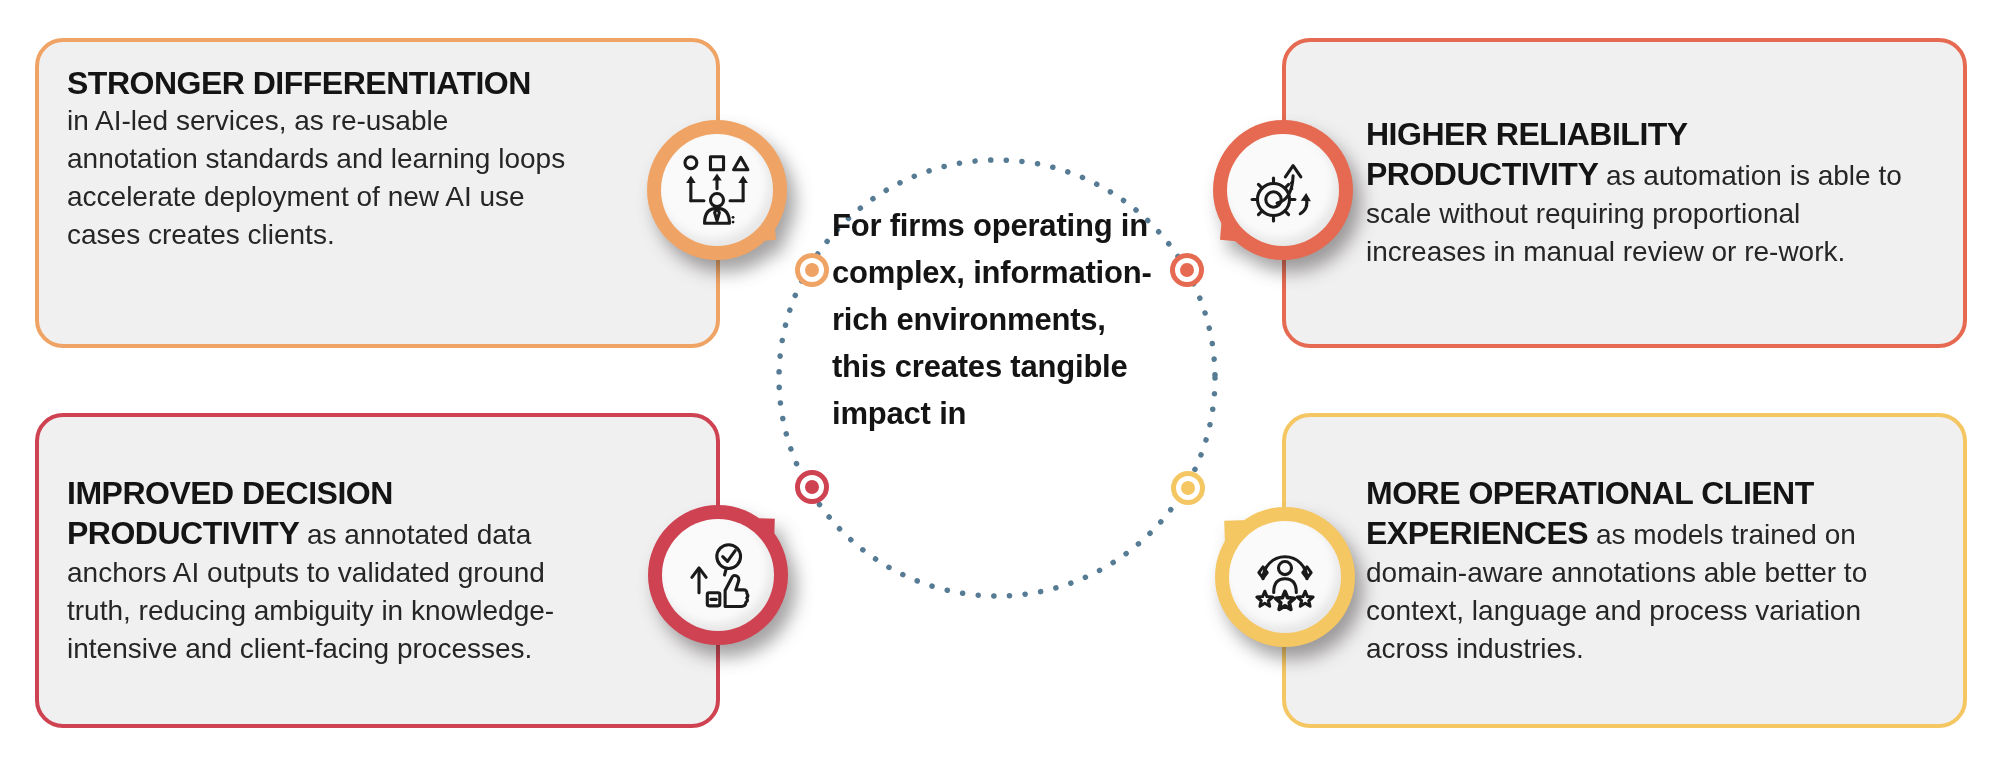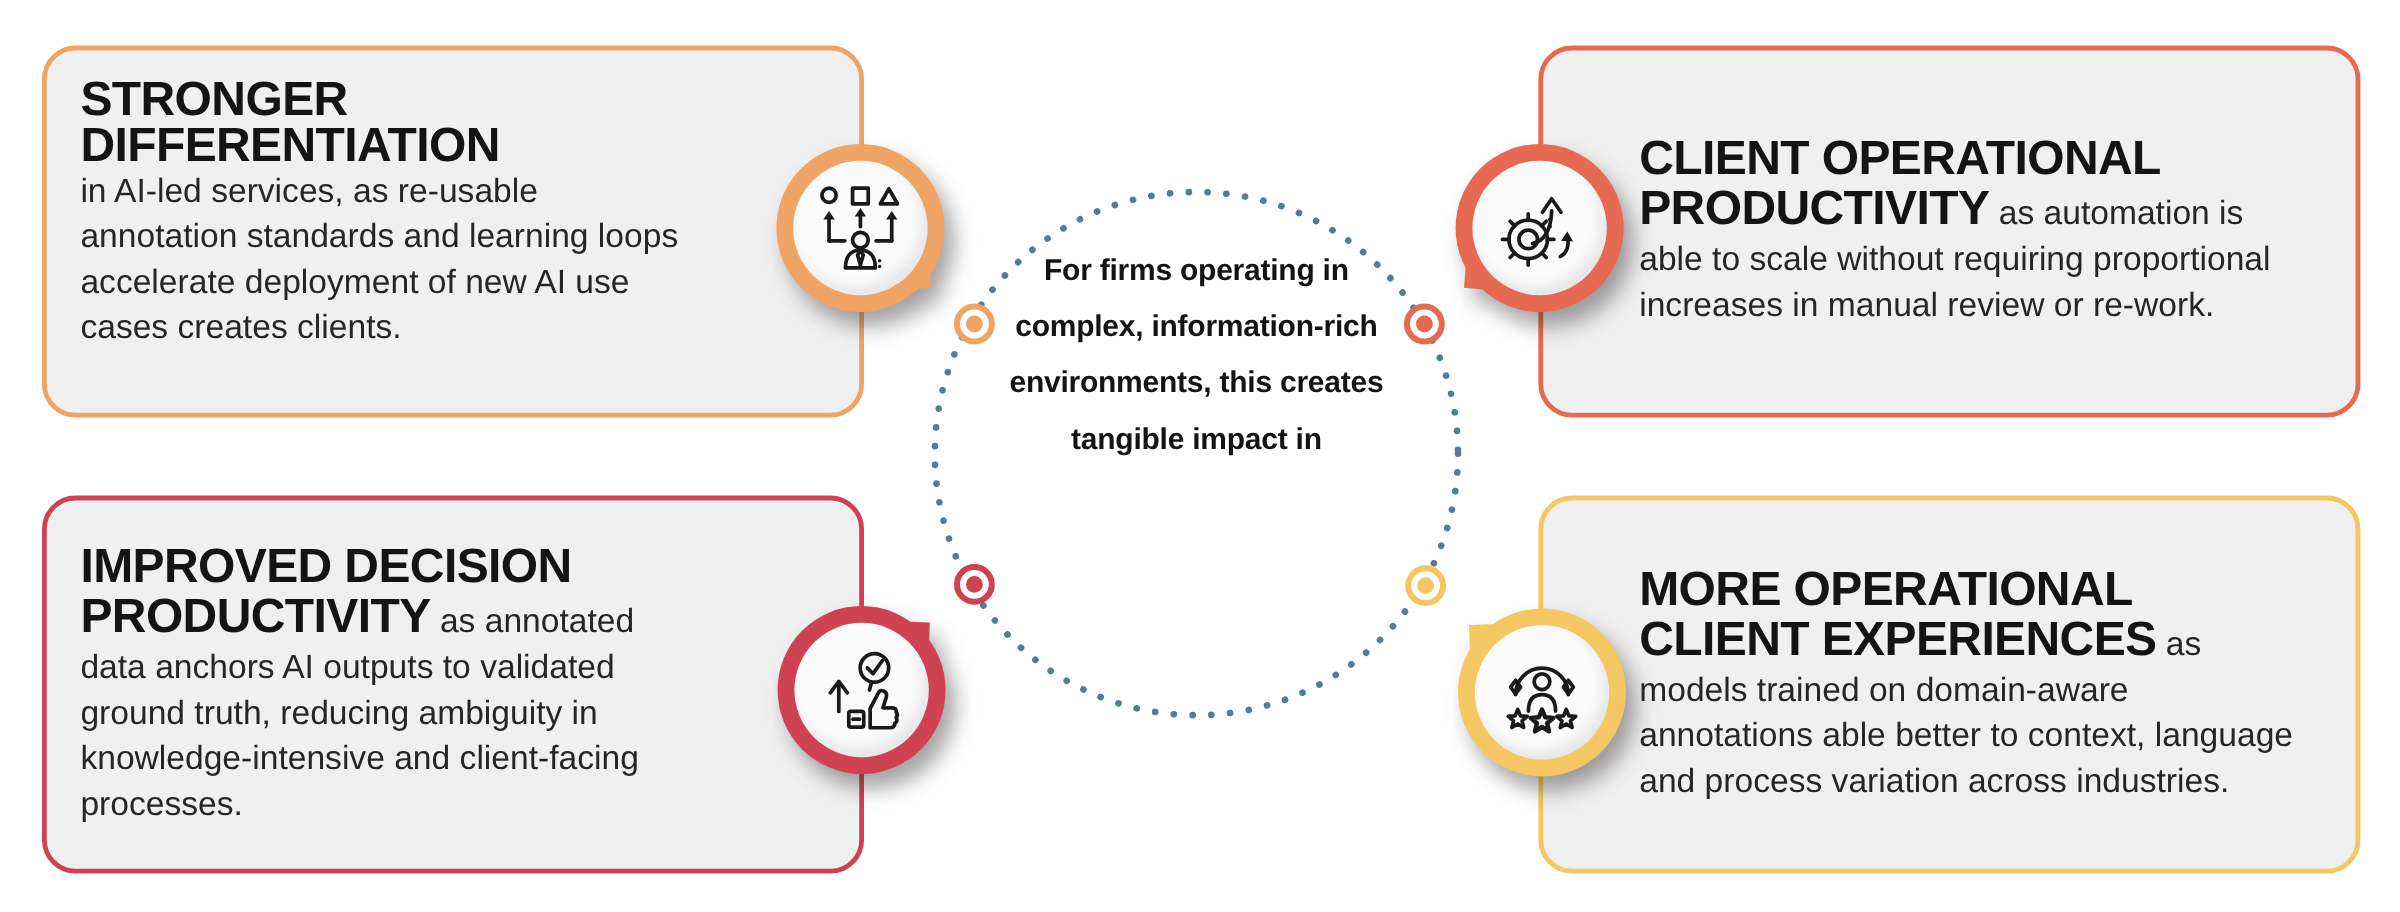--- a/index.html
+++ b/index.html
@@ -13,21 +13,21 @@
     border:4px solid var(--accent); border-radius:28px; box-sizing:border-box;
     display:flex; flex-direction:column; justify-content:center;
   }
   .card-tl { left:35px;  top:38px;  width:685px; height:310px; justify-content:flex-start; padding-top:22px; }
   .card-tr { left:1282px; top:38px;  width:685px; height:310px; }
   .card-bl { left:35px;  top:413px; width:685px; height:315px; }
   .card-br { left:1282px; top:413px; width:685px; height:315px; }
   .card-text { margin:0; font-size:28px; line-height:38px; color:var(--body-color,#262626); }
   .card-tl .card-text, .card-bl .card-text { padding:0 150px 0 28px; }
   .card-tr .card-text, .card-br .card-text { padding:0 45px 0 80px; }
-  .card-title { font-weight:700; font-size:40px; letter-spacing:-0.5px; color:var(--title-color,#141414); }
+  .card-title { font-weight:700; font-size:32px; letter-spacing:-0.5px; color:var(--title-color,#141414); }
   .card-title.block { display:block; }
   
   .badge { position:absolute; width:140px; height:140px; z-index:3;
            filter:drop-shadow(8px 12px 9px rgba(35,30,30,0.42)); }
   .badge-tl { left:647px;  top:120px; }
   .badge-tr { left:1213px; top:120px; }
   .badge-bl { left:648px;  top:505px; }
   .badge-br { left:1215px; top:507px; }
   .tail { position:absolute; width:48px; height:48px; background:var(--accent); }
   .tail-tl { left:79px; top:74px; transform:rotate(-5deg); }
@@ -50,21 +50,21 @@
                 margin:-7px 0 0 -7px; border-radius:50%; background:var(--accent); }
   .dot-tl { left:795px;  top:253px; }
   .dot-tr { left:1170px; top:253px; }
   .dot-bl { left:795px;  top:470px; }
   .dot-br { left:1171px; top:471px; }
   
   .dotted-circle { position:absolute; left:762px; top:143px; width:470px; height:470px; z-index:1; }
   .dotted-circle circle { fill:none; stroke:var(--dot-color,#567B94); stroke-width:5.5;
                           stroke-linecap:round; stroke-dasharray:0.1 15.6; }
   .center-text { position:absolute; left:832px; top:202px; width:330px; z-index:2;
-                 text-align:center; font-size:25px; font-weight:700; line-height:47px;
+                 font-size:31px; font-weight:700; line-height:47px;
                  letter-spacing:-0.2px; color:var(--title-color,#141414); }
 </style>
 </head>
 <body>
 
 <div class="canvas" style="--card-bg: #F1F0F1; --dot-color: #567B94; --title-color: #141414; --body-color: #262626;">
 
   <svg class="dotted-circle" viewBox="0 0 470 470">
     <circle cx="235" cy="235" r="218"></circle>
   </svg>
@@ -93,21 +93,21 @@
         <path d="M21.5 60 C21.5 51 26 47.5 32 47.5 C38 47.5 42.5 51 42.5 60 Z"></path>
         <path d="M32 47.5 L30 51 L32 58 L34 51 Z"></path>
         <circle class="solid" cx="45.5" cy="55" r="1.2"></circle>
           <circle class="solid" cx="45.5" cy="59" r="1.2"></circle>
       </svg>
     </div>
   </div>
   <div class="dot dot-tl" style="--accent: #EFA465;"></div>
 
   <div class="card card-tr" style="--accent: #E56A51;">
-    <p class="card-text"><span class="card-title">CLIENT OPERATIONAL PRODUCTIVITY</span> <span class="card-body">as automation is able to scale without requiring proportional increases in manual review or re-work.</span></p>
+    <p class="card-text"><span class="card-title">HIGHER RELIABILITY PRODUCTIVITY</span> <span class="card-body">as automation is able to scale without requiring proportional increases in manual review or re-work.</span></p>
   </div>
   <div class="badge badge-tr" style="--accent: #E56A51;">
     <div class="tail tail-tr"></div>
     <div class="ring"></div>
     <div class="face">
       <svg class="icon" viewBox="0 0 64 64">
         <path d="M37.5 40 H42"></path>
           <path d="M33.5 49.5 L36.7 52.7"></path>
           <path d="M24 53.5 V58"></path>
         <path d="M14.5 49.5 L11.3 52.7"></path>

